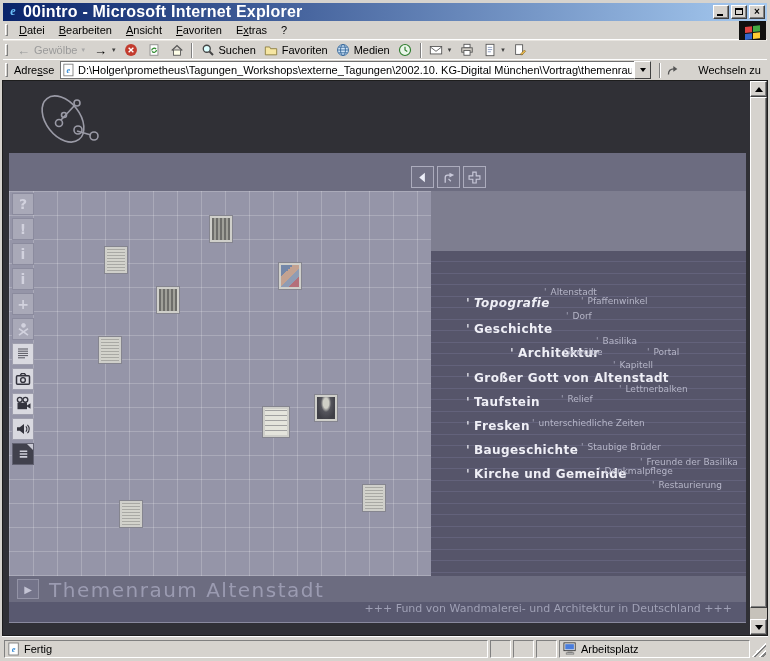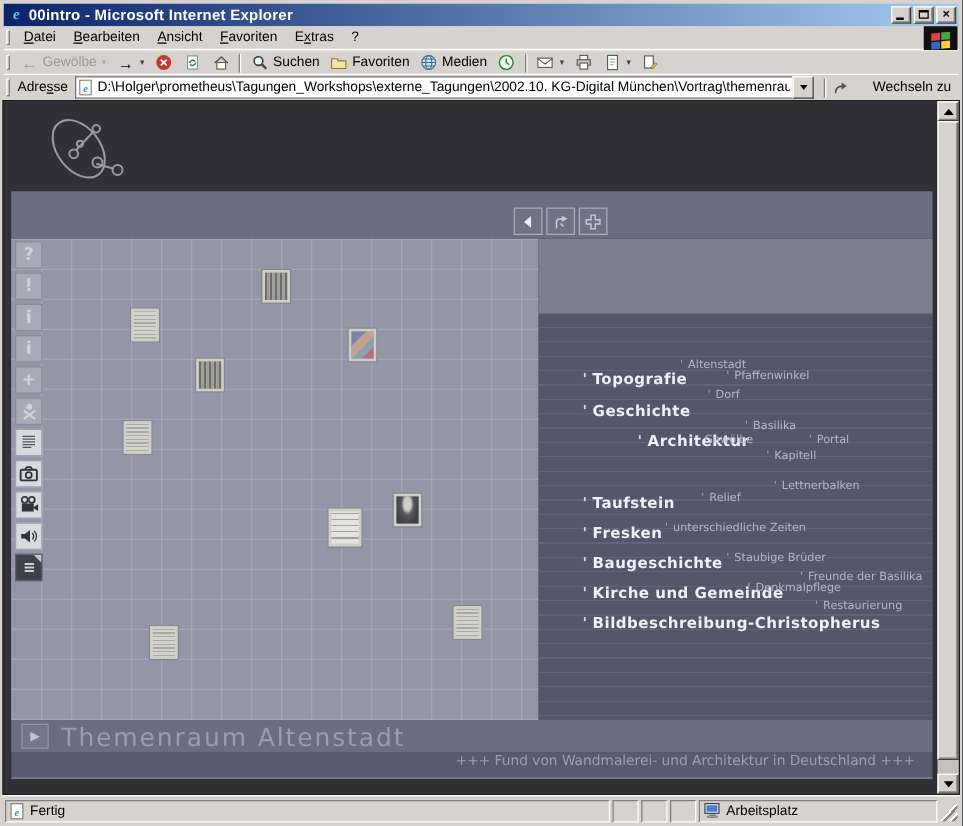--- a/index.html
+++ b/index.html
@@ -5,21 +5,21 @@
   html,body{margin:0;padding:0;background:#555;}
   *{box-sizing:border-box;}
   #screen{position:relative;width:770px;height:661px;background:var(--chrome,#d6d3ce);
     font-family:"Liberation Sans",sans-serif;font-size:11px;outline:1px solid #202020;overflow:hidden;}
   
   .titlebar{position:absolute;left:3px;top:3px;right:3px;height:18px;
     background:linear-gradient(90deg,var(--title1,#0a246a),var(--title2,#a6caf0));
     display:flex;align-items:center;padding:0 2px;}
   .eicon{width:14px;height:14px;margin:0 3px 0 1px;font:bold italic 12px "Liberation Serif",serif;
     color:#6cc0f8;text-align:center;line-height:13px;}
-  .wtitle{flex:1;color:#fff;font-weight:bold;font-size:12px;letter-spacing:.2px;
+  .wtitle{flex:1;color:#fff;font-weight:bold;font-size:16px;letter-spacing:.2px;
     white-space:nowrap;overflow:hidden;}
   .winbtn{width:16px;height:14px;margin-left:2px;background:var(--chrome);position:relative;
     border:1px solid;border-color:#fff #404040 #404040 #fff;box-shadow:inset -1px -1px 0 #808080;
     font:bold 10px "Liberation Sans",sans-serif;text-align:center;line-height:12px;color:#000;}
   .glyph-min{position:absolute;left:3px;bottom:2px;width:6px;height:2px;background:#000;}
   .glyph-max{position:absolute;left:3px;top:2px;width:8px;height:7px;border:1px solid #000;border-top-width:2px;}
   .glyph-close{line-height:11px;}
   
   .bar{position:absolute;left:3px;right:3px;display:flex;align-items:center;background:var(--chrome);}
   .menubar{top:21px;height:19px;border-bottom:1px solid #fff;}
@@ -393,41 +393,41 @@
               <div class="thumb dark" style="left: 306px; top: 204px;"></div>
               <div class="thumb etching" style="left: 354px; top: 294px;"></div>
               <div class="thumb etching" style="left: 111px; top: 310px;"></div>
             </div>
 
           <div class="rightpanel">
             <div class="r-top"></div>
             <div class="r-rows"></div>
             <div id="topics-layer" style="position:absolute;left:0;top:0;right:0;bottom:0;padding-left:12px;">
                 <div class="topic" style="left: 113px; top: 96px;"><span class="tick">'</span><span>Altenstadt</span></div>
-                <div class="topic bold" style="left: 35px; top: 105px;"><span class="tick">'</span><span>Topografie</span></div>
+                <div class="topic bold" style="left: 35px; top: 105px; font-style: italic;"><span class="tick">'</span><span>Topografie</span></div>
                 <div class="topic" style="left: 150px; top: 105px;"><span class="tick">'</span><span>Pfaffenwinkel</span></div>
                 <div class="topic" style="left: 135px; top: 120px;"><span class="tick">'</span><span>Dorf</span></div>
                 <div class="topic bold" style="left: 35px; top: 131px;"><span class="tick">'</span><span>Geschichte</span></div>
                 <div class="topic" style="left: 165px; top: 145px;"><span class="tick">'</span><span>Basilika</span></div>
                 <div class="topic bold" style="left: 35px; top: 155px; margin-left: 44px;"><span class="tick">'</span><span>Architektur</span></div>
                 <div class="topic" style="left: 126px; top: 156px;"><span class="tick">'</span><span>Gewölbe</span></div>
                 <div class="topic" style="left: 216px; top: 156px;"><span class="tick">'</span><span>Portal</span></div>
                 <div class="topic" style="left: 182px; top: 169px;"><span class="tick">'</span><span>Kapitell</span></div>
+                <div class="topic bold" style="left: 35px; top: 180px;"><span class="tick">'</span><span>Großer Gott von Altenstadt</span></div>
                 <div class="topic" style="left: 188px; top: 193px;"><span class="tick">'</span><span>Lettnerbalken</span></div>
                 <div class="topic bold" style="left: 35px; top: 204px;"><span class="tick">'</span><span>Taufstein</span></div>
                 <div class="topic" style="left: 130px; top: 203px;"><span class="tick">'</span><span>Relief</span></div>
                 <div class="topic bold" style="left: 35px; top: 228px;"><span class="tick">'</span><span>Fresken</span></div>
                 <div class="topic" style="left: 101px; top: 227px;"><span class="tick">'</span><span>unterschiedliche Zeiten</span></div>
                 <div class="topic bold" style="left: 35px; top: 252px;"><span class="tick">'</span><span>Baugeschichte</span></div>
                 <div class="topic" style="left: 150px; top: 251px;"><span class="tick">'</span><span>Staubige Brüder</span></div>
                 <div class="topic" style="left: 209px; top: 266px;"><span class="tick">'</span><span>Freunde der Basilika</span></div>
                 <div class="topic bold" style="left: 35px; top: 276px;"><span class="tick">'</span><span>Kirche und Gemeinde</span></div>
                 <div class="topic" style="left: 167px; top: 275px;"><span class="tick">'</span><span>Denkmalpflege</span></div>
                 <div class="topic" style="left: 221px; top: 289px;"><span class="tick">'</span><span>Restaurierung</span></div>
-                <div class="topic bold" style="left: 35px; top: 300px;"><span class="tick">'</span><span>Bildbeschreibung-Christopherus</span></div>
               </div>
           </div>
         </div>
 
         <div class="titleband">
           <span class="playbtn">▶</span>
           <span class="roomtitle">Themenraum Altenstadt</span>
         </div>
         <div class="tickerband">
           <span>+++ Fund von Wandmalerei- und Architektur in Deutschland +++</span>

